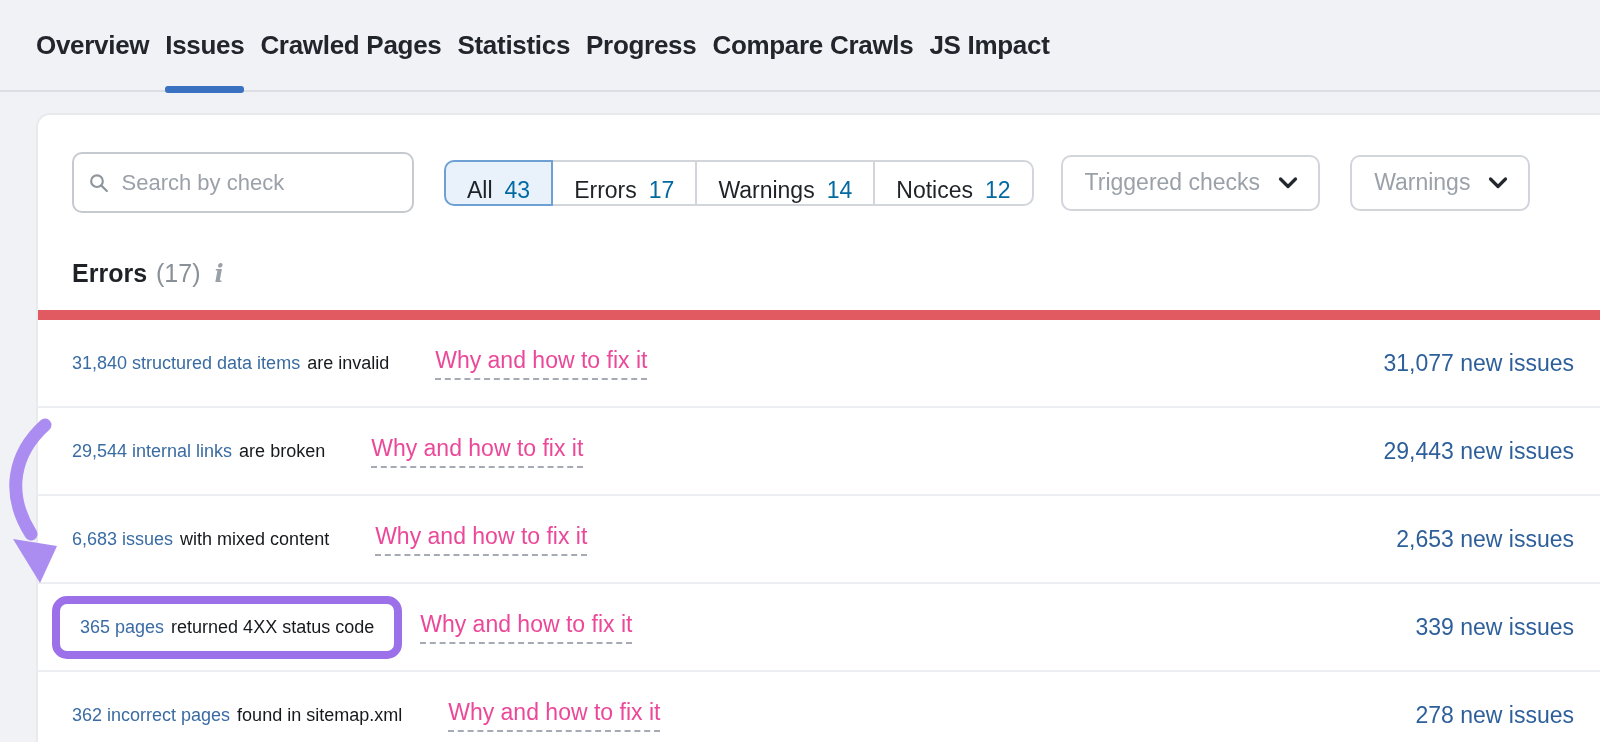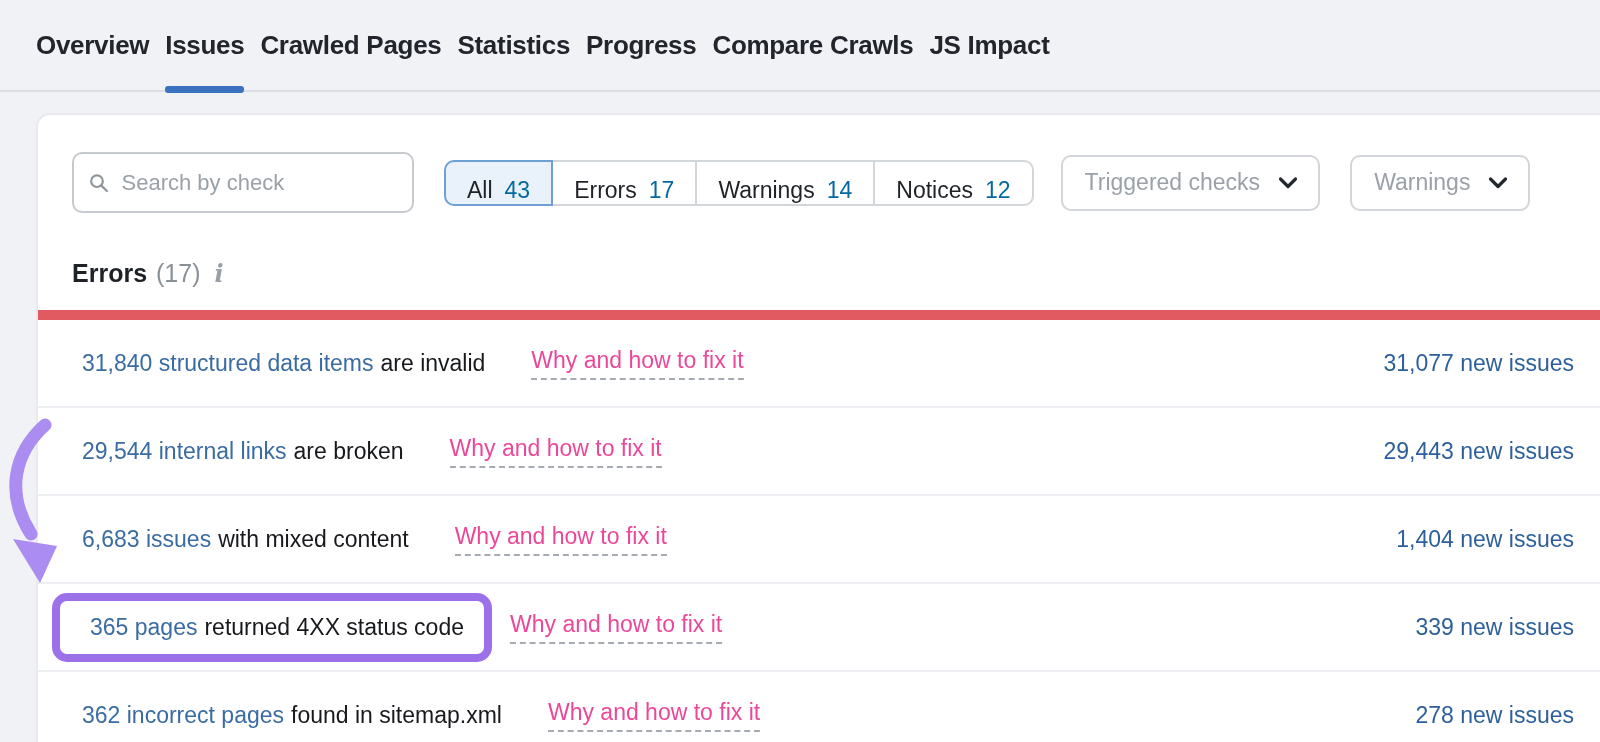--- a/index.html
+++ b/index.html
@@ -80,21 +80,21 @@
   }
   
   .red-bar{height:10px;background:var(--error-red);margin:22px -40px 0 -34px;}
   
   .rows{margin:0 -40px 0 -34px;}
   .issue-row{
     height:88px;display:flex;align-items:center;
     padding:0 40px 0 34px;border-bottom:2px solid #edeef2;
   }
   .hl-wrap{display:inline-flex;align-items:center;}
-  .issue-text{font-size:23px;color:#17191d;white-space:nowrap;margin-left:10px;}
+  .issue-text{font-size:18px;color:#17191d;white-space:nowrap;}
   .issue-link{color:var(--link-blue);cursor:pointer;text-decoration:none;}
   .issue-rest{margin-left:7px;}
   .why-link{
     margin-left:46px;font-size:23px;color:#ec4899;text-decoration:none;
     border-bottom:2px dashed #a6abb3;padding-bottom:4px;white-space:nowrap;cursor:pointer;
   }
   .new-issues{
     margin-left:auto;font-size:23px;color:var(--new-issues-blue);
     text-decoration:none;white-space:nowrap;cursor:pointer;
   }
@@ -206,21 +206,21 @@
     <a class="why-link">Why and how to fix it</a>
     <a class="new-issues">29,443 new issues</a>
   </div>
         <div class="issue-row">
     <span class="hl-wrap">
       <span class="issue-text">
         <a class="issue-link">6,683 issues</a><span class="issue-rest">with mixed content</span>
       </span>
     </span>
     <a class="why-link">Why and how to fix it</a>
-    <a class="new-issues">1,404 new issues</a>
+    <a class="new-issues">2,653 new issues</a>
   </div>
         <div class="issue-row highlighted">
     <span class="hl-wrap">
       <span class="issue-text">
         <a class="issue-link">365 pages</a><span class="issue-rest">returned 4XX status code</span>
       </span>
     </span>
     <a class="why-link">Why and how to fix it</a>
     <a class="new-issues">339 new issues</a>
   </div>

